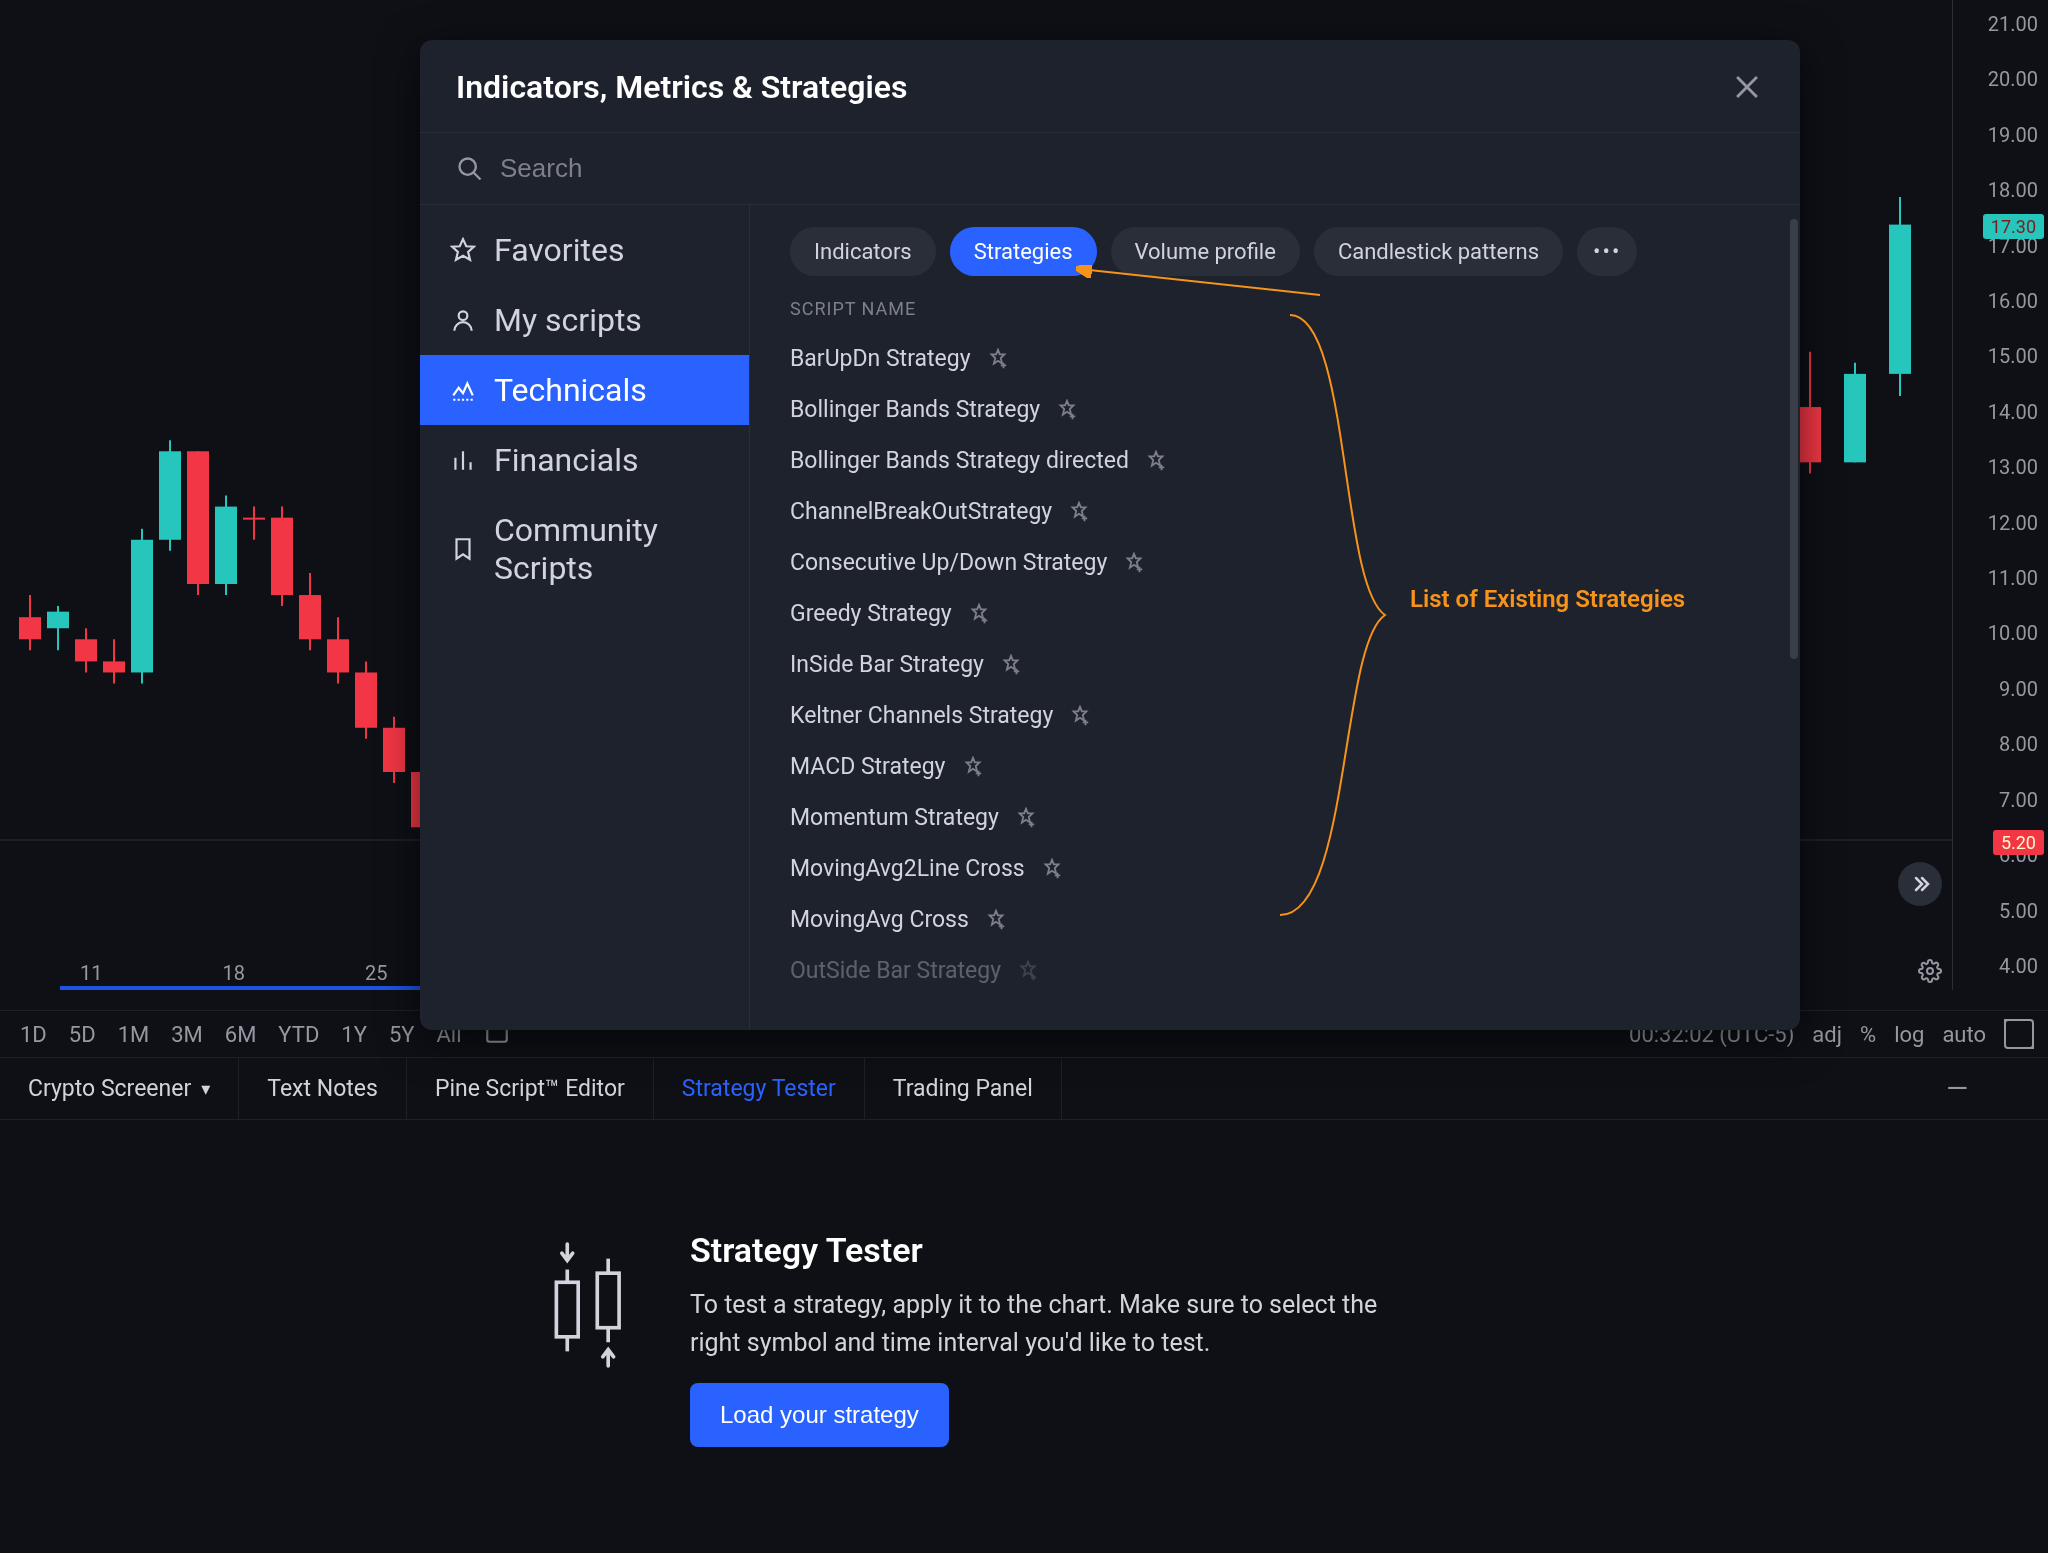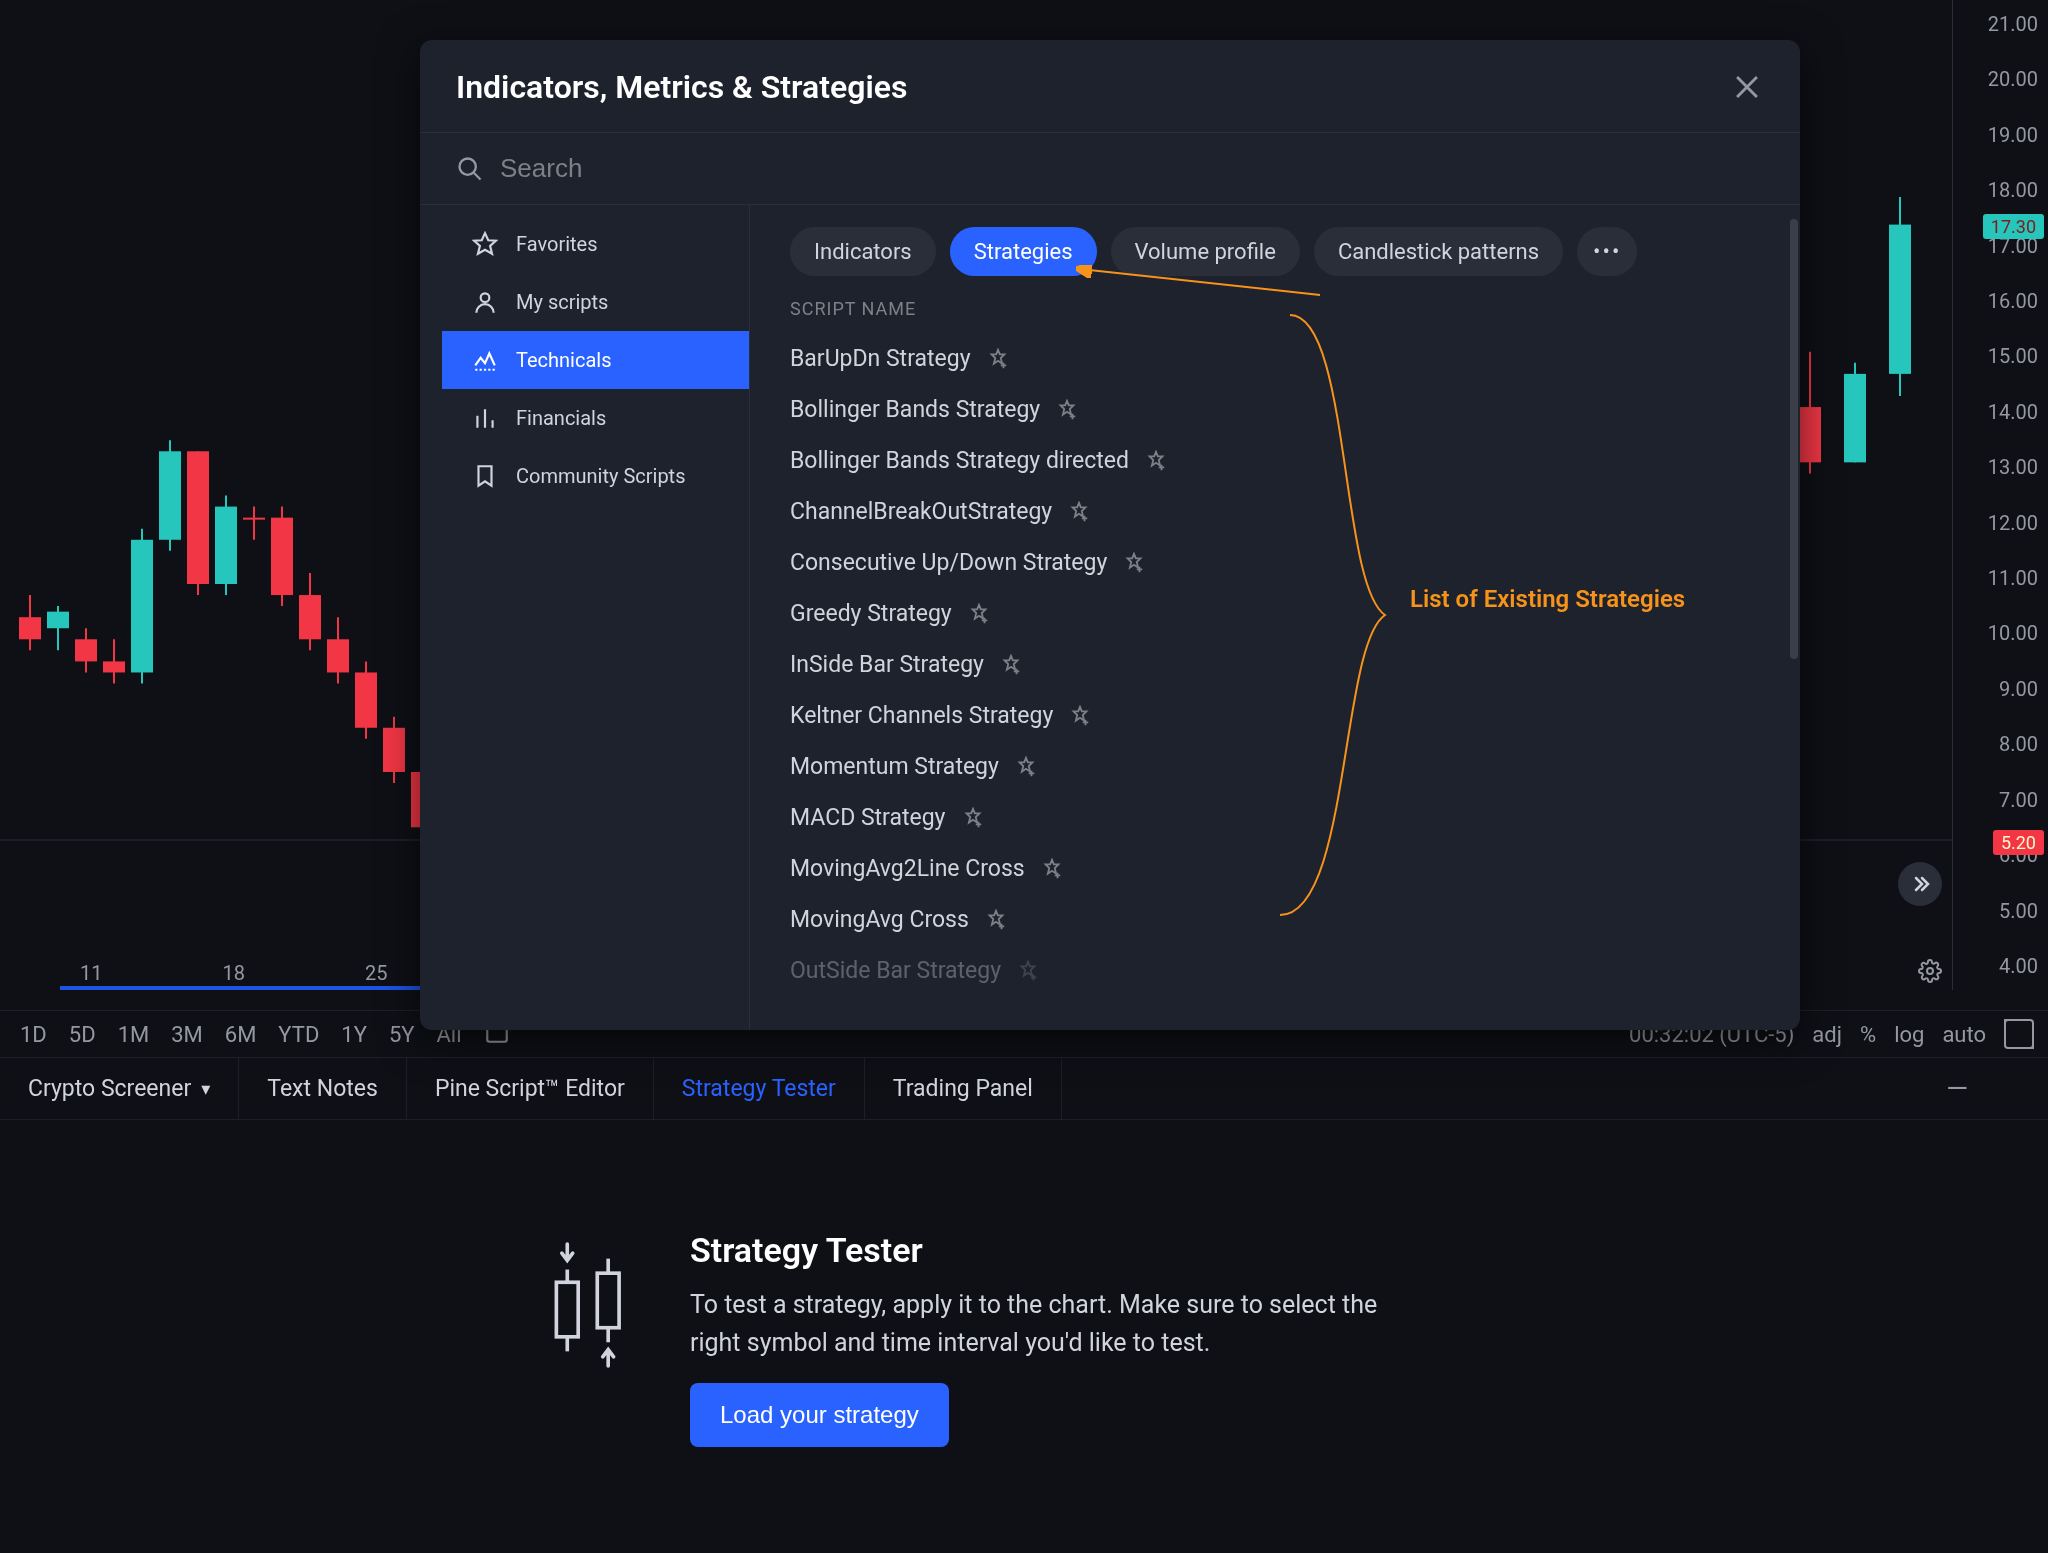--- a/index.html
+++ b/index.html
@@ -220,24 +220,23 @@
   .modal-sidebar {
     width: 330px;
     border-right:1px solid #2a2e39;
     padding-top: 10px;
   }
   .side-item {
     display:flex;
     align-items:center;
     gap:18px;
     padding: 16px 30px;
-    font-size:20px;
+    font-size:32px;
     cursor:pointer;
     color:#d1d4dc;
-    margin-left:22px;
   }
   .side-item.active { background:#2962ff; color:#fff;text-align:right; }
   .side-ic { width:26px; height:26px; flex-shrink:0; }
 
   .modal-content {
     flex:1;
     position:relative;
     padding: 22px 30px 0 40px;
     overflow:hidden;
   }
@@ -578,28 +577,28 @@
             </svg>
           </div>
           <div class="strategy-row">
             <span>Keltner Channels Strategy</span>
             <svg class="add-ic" viewBox="0 0 24 24" stroke="currentColor" stroke-width="2" fill="none">
               <path d="M12 2l2 5h5l-4 4 1.5 6L12 14l-4.5 3L9 11 5 7h5z"></path>
               <path d="M18 16v6M15 19h6"></path>
             </svg>
           </div>
           <div class="strategy-row">
+            <span>MACD Strategy</span>
+            <svg class="add-ic" viewBox="0 0 24 24" stroke="currentColor" stroke-width="2" fill="none">
+              <path d="M12 2l2 5h5l-4 4 1.5 6L12 14l-4.5 3L9 11 5 7h5z"></path>
+              <path d="M18 16v6M15 19h6"></path>
+            </svg>
+          </div>
+          <div class="strategy-row">
             <span>Momentum Strategy</span>
-            <svg class="add-ic" viewBox="0 0 24 24" stroke="currentColor" stroke-width="2" fill="none">
-              <path d="M12 2l2 5h5l-4 4 1.5 6L12 14l-4.5 3L9 11 5 7h5z"></path>
-              <path d="M18 16v6M15 19h6"></path>
-            </svg>
-          </div>
-          <div class="strategy-row">
-            <span>MACD Strategy</span>
             <svg class="add-ic" viewBox="0 0 24 24" stroke="currentColor" stroke-width="2" fill="none">
               <path d="M12 2l2 5h5l-4 4 1.5 6L12 14l-4.5 3L9 11 5 7h5z"></path>
               <path d="M18 16v6M15 19h6"></path>
             </svg>
           </div>
           <div class="strategy-row">
             <span>MovingAvg2Line Cross</span>
             <svg class="add-ic" viewBox="0 0 24 24" stroke="currentColor" stroke-width="2" fill="none">
               <path d="M12 2l2 5h5l-4 4 1.5 6L12 14l-4.5 3L9 11 5 7h5z"></path>
               <path d="M18 16v6M15 19h6"></path>

